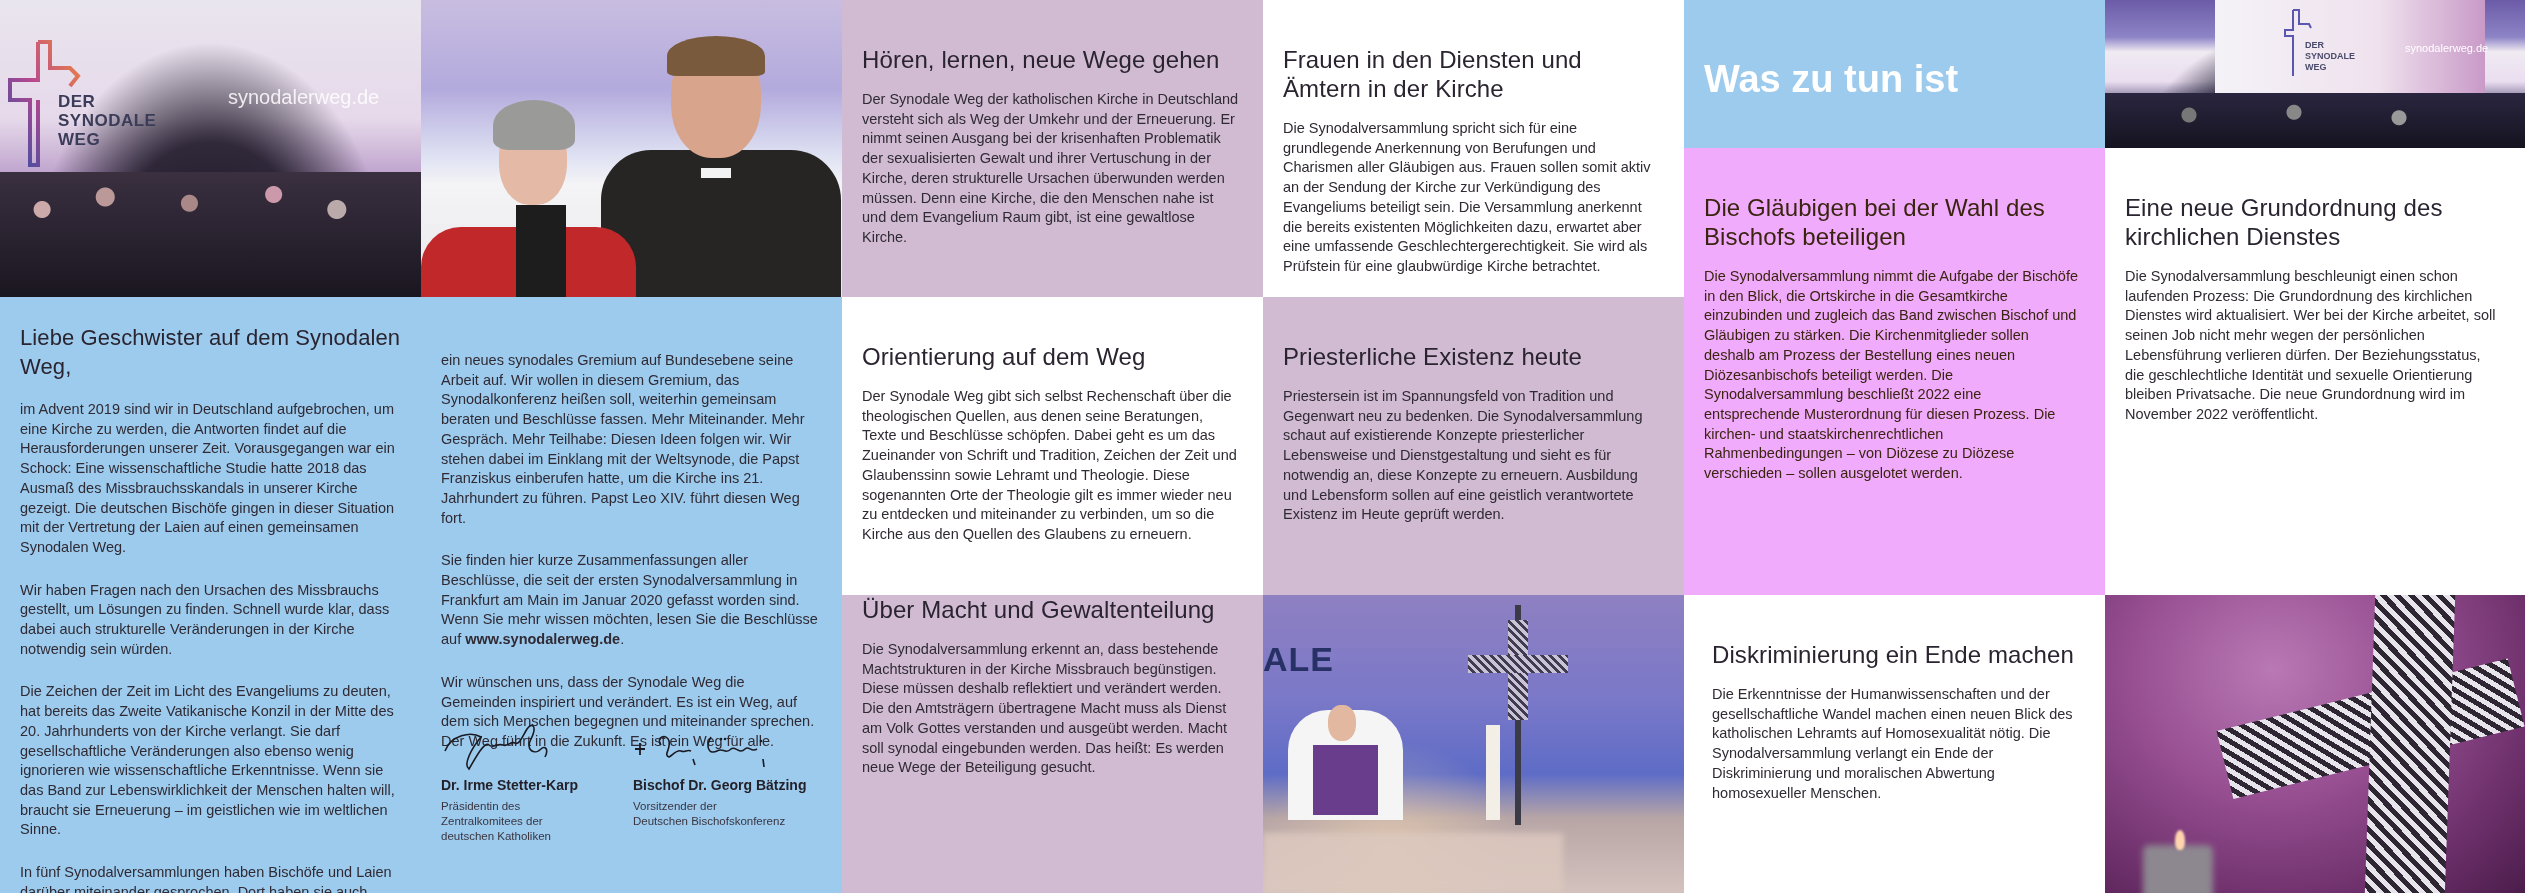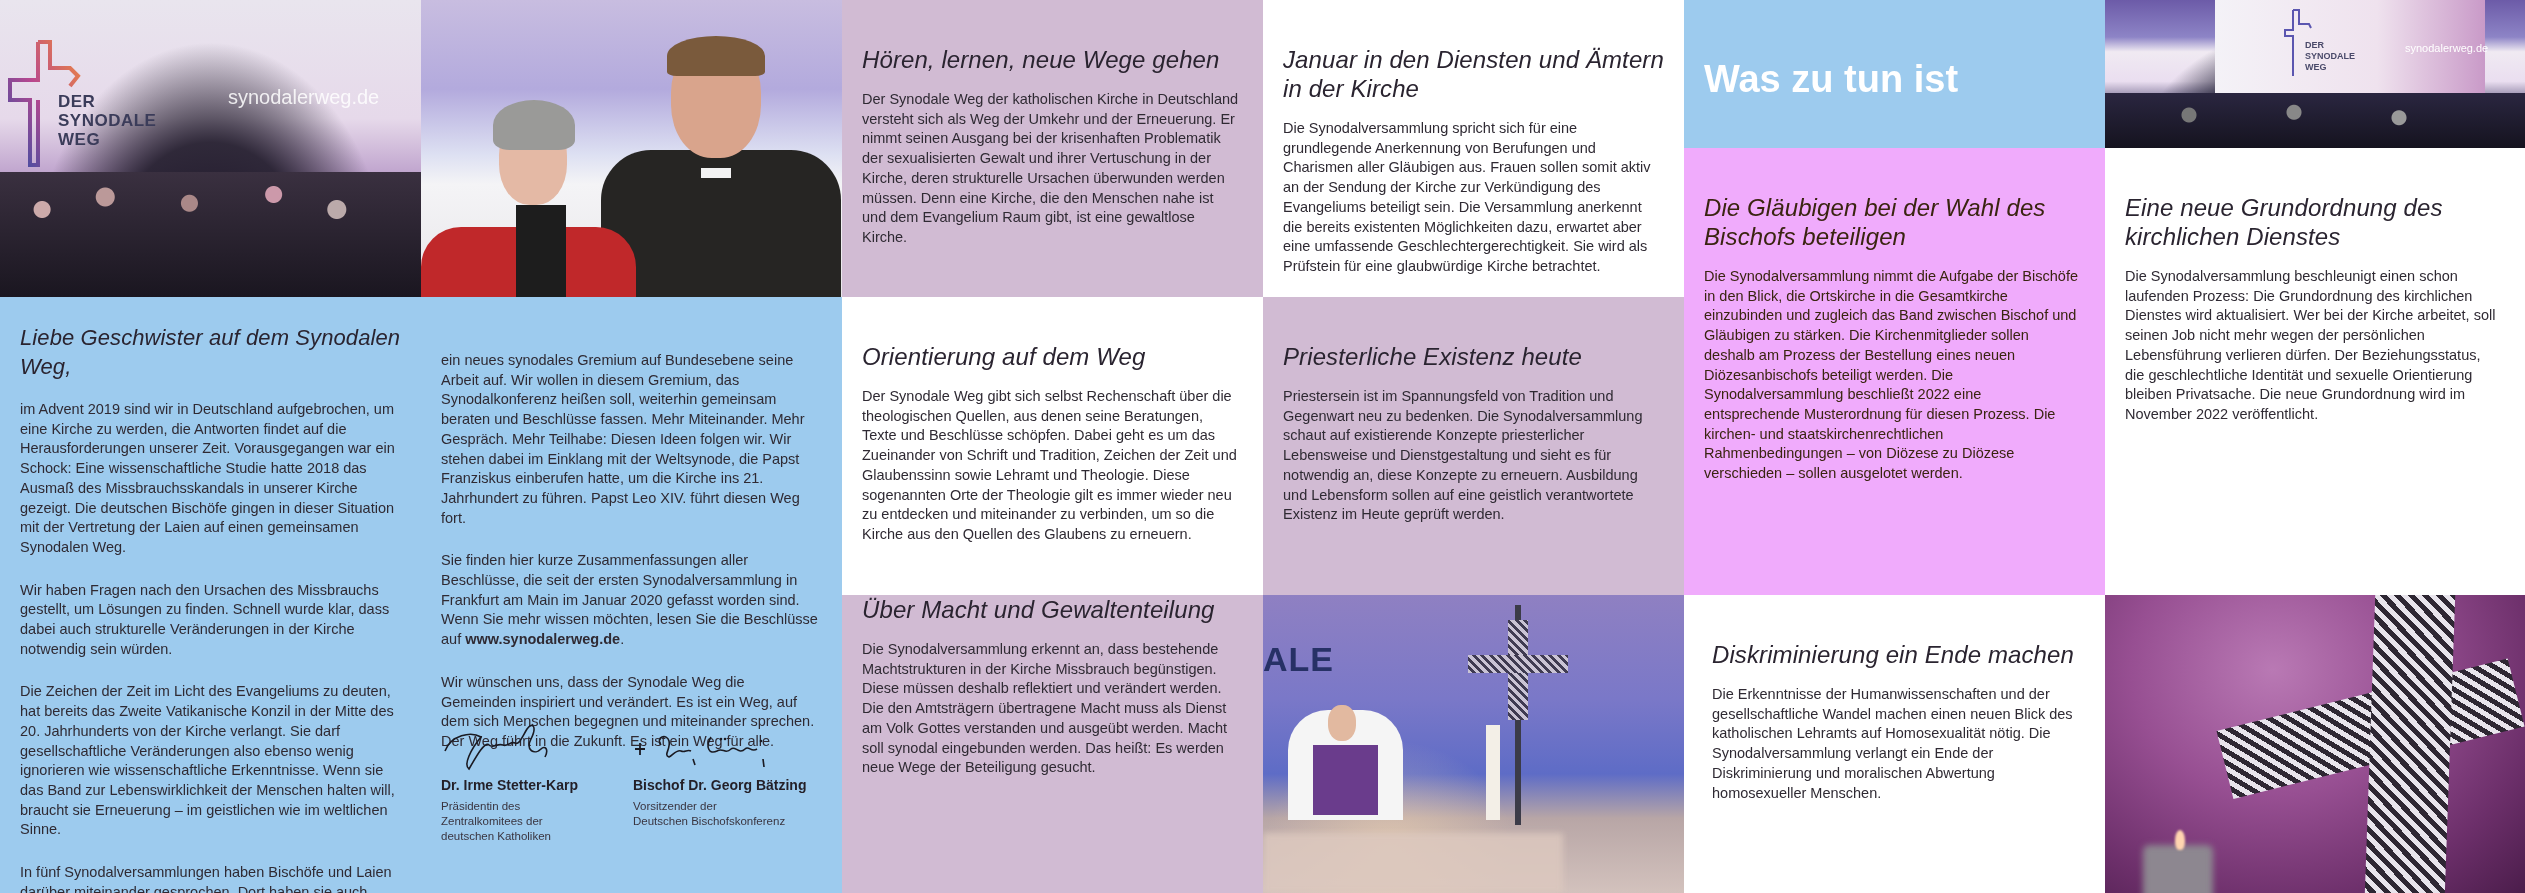--- a/index.html
+++ b/index.html
@@ -3,21 +3,21 @@
 <meta charset="utf-8">
 <style>
   * { box-sizing: border-box; margin: 0; padding: 0; }
   html, body { width: 2525px; height: 893px; overflow: hidden; background: #ffffff; }
   body { font-family: "Liberation Sans", "DejaVu Sans", sans-serif; color: #2b2630; position: relative; }
 
   .panel { position: absolute; overflow: hidden; }
   .pad { padding: 0 0 0 20px; }
   .text-panel h2 {
     font-weight: 400; font-size: 24px; line-height: 29px; color: #2a2430;
-    letter-spacing: 0.1px; padding-right: 20px; font-style: italic;
+    letter-spacing: 0.1px; padding-right: 20px;
   }
   .text-panel p {
     font-size: 14.5px; line-height: 19.7px; color: #2f2a33; padding-right: 24px;
   }
   .text-panel p + p { margin-top: 23px; }
 
   .bg-lilac { background: #d1bbd3; }
   .bg-blue { background: #9dcbee; }
   .bg-orange { background: #f0abfc; }
   .bg-white { background: #ffffff; }
@@ -140,21 +140,21 @@
   <div class="person woman-face"></div>
   <div class="person woman-hair"></div>
 </div>
 
 <div class="panel text-panel bg-lilac pad" style="left:842px;top:0;width:421px;height:297px;padding-top:45px;">
   <h2>Hören, lernen, neue Wege gehen</h2>
   <p style="margin-top:16px;">Der Synodale Weg der katholischen Kirche in Deutschland versteht sich als Weg der Umkehr und der Erneuerung. Er nimmt seinen Ausgang bei der krisenhaften Problematik der sexualisierten Gewalt und ihrer Vertuschung in der Kirche, deren strukturelle Ursachen überwunden werden müssen. Denn eine Kirche, die den Menschen nahe ist und dem Evangelium Raum gibt, ist eine gewaltlose Kirche.</p>
 </div>
 
 <div class="panel text-panel bg-white pad" style="left:1263px;top:0;width:421px;height:297px;padding-top:45px;">
-  <h2>Januar in den Diensten und Ämtern in der Kirche</h2>
+  <h2>Frauen in den Diensten und Ämtern in der Kirche</h2>
   <p style="margin-top:16px;">Die Synodalversammlung spricht sich für eine grundlegende Anerkennung von Berufungen und Charismen aller Gläubigen aus. Frauen sollen somit aktiv an der Sendung der Kirche zur Verkündigung des Evangeliums beteiligt sein. Die Versammlung anerkennt die bereits existenten Möglichkeiten dazu, erwartet aber eine umfassende Geschlechtergerechtigkeit. Sie wird als Prüfstein für eine glaubwürdige Kirche betrachtet.</p>
 </div>
 
 <div class="panel bg-blue pad" style="left:1684px;top:0;width:421px;height:148px;padding-top:56px;">
   <div class="big-heading">Was zu tun ist</div>
 </div>
 
 <div class="panel photo photo-6" style="left:2105px;top:0;width:420px;height:148px;">
   <div class="screen"></div>
   <svg style="position:absolute;left:178px;top:8px;" width="30" height="70" viewBox="0 0 30 70">

